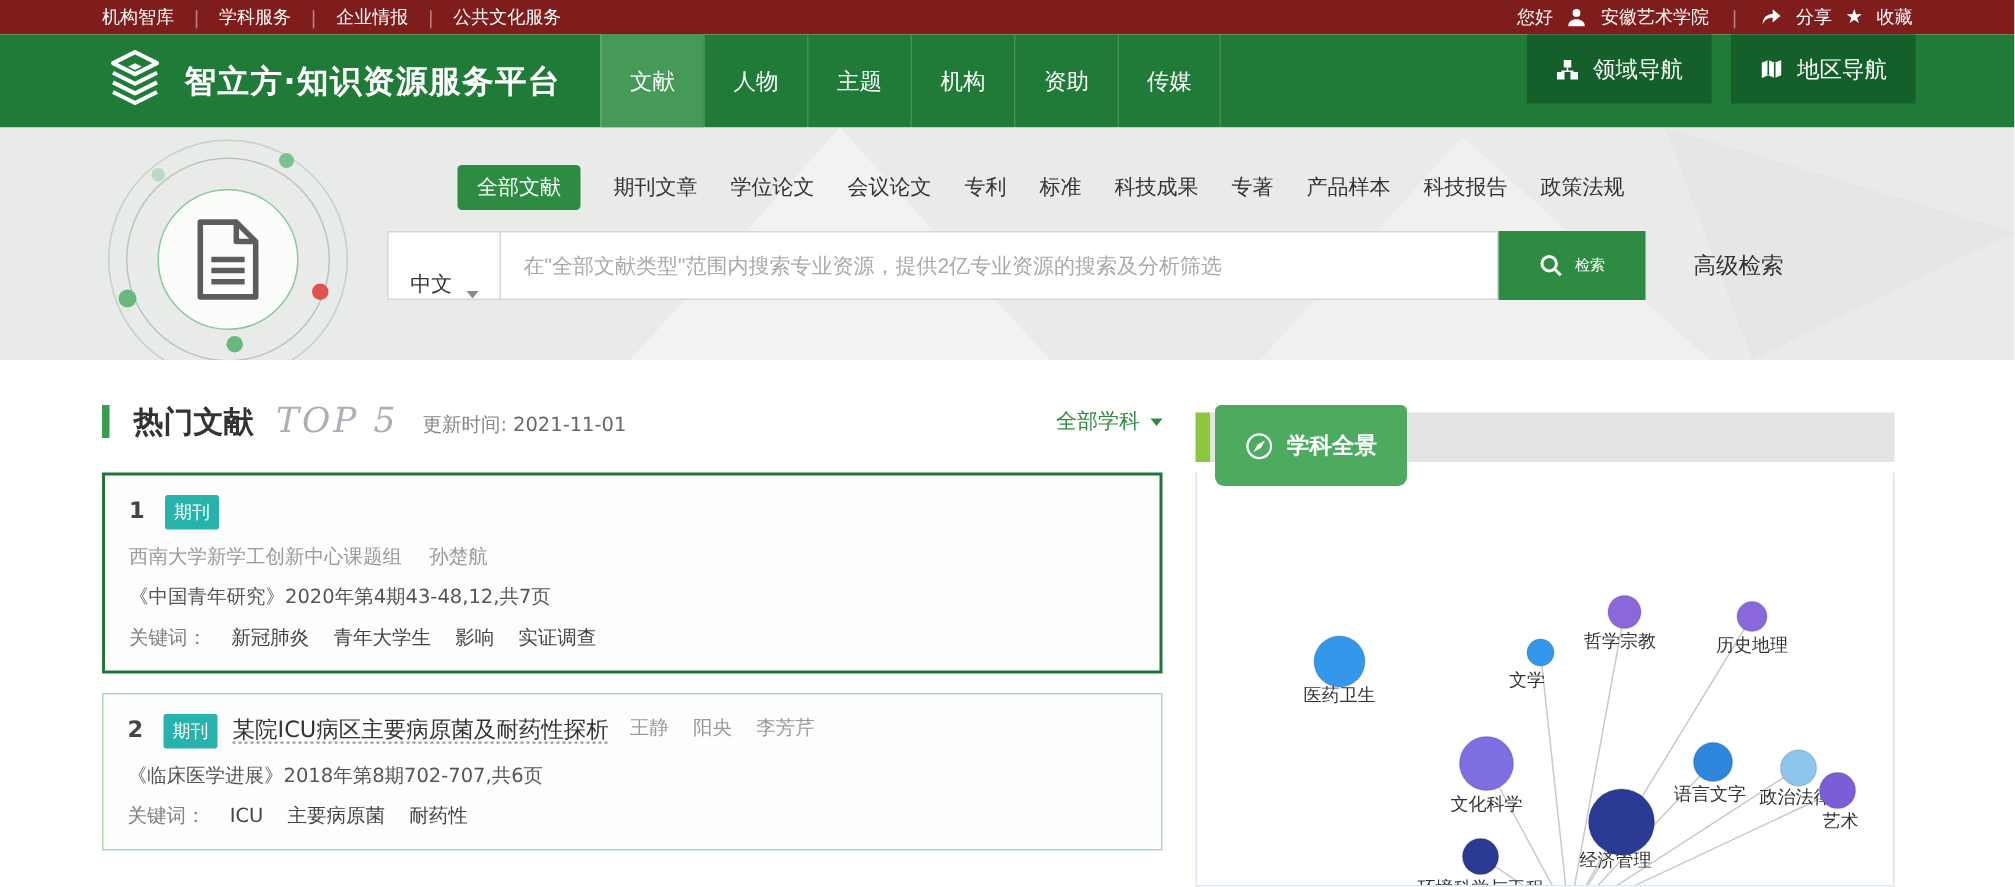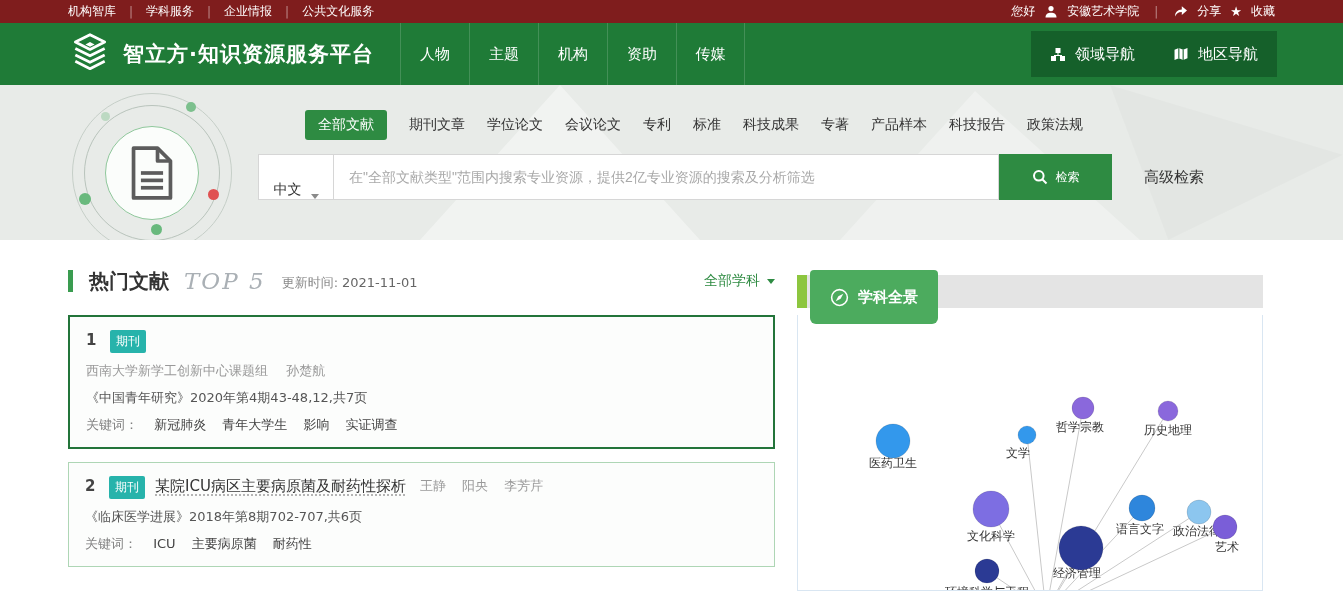--- a/index.html
+++ b/index.html
@@ -21,21 +21,21 @@
   
   .navbar { position:absolute; top:23px; left:0; width:100%; height:62px; background:#1f7b37;
             display:flex; align-items:stretch; }
   .logo { display:flex; align-items:center; gap:11px; padding:0 26px 0 68px; color:#fff; cursor:pointer; }
   .logo-title { font-size:21px; font-weight:bold; letter-spacing:1px; white-space:nowrap; }
   .nav-tabs { display:flex; }
   .nav-tab { width:69px; display:flex; align-items:center; justify-content:center; color:#fff;
              font-size:15px; border-left:1px solid rgba(255,255,255,.16); cursor:pointer; }
   .nav-tab:last-child { border-right:1px solid rgba(255,255,255,.16); }
   .nav-tab.active { background:#459a58; }
-  .nav-right { margin-left:auto; display:flex; align-items:center; padding-right:66px; }
+  .nav-right { margin-left:auto; display:flex; align-items:flex-start; gap:13px; padding-right:66px; }
   .nav-btn { height:46px; background:#15602a; color:#fff; display:flex; align-items:center; gap:9px;
              padding:0 19px; font-size:15px; cursor:pointer; white-space:nowrap; }
 
   
   .hero { position:absolute; top:85px; left:0; width:100%; height:155px; background:#e8ebe8; overflow:hidden; }
   .tri { position:absolute; }
   .t1 { left:420px; top:0; width:280px; height:155px; background:rgba(255,255,255,.4);
         clip-path:polygon(50% 0,0 100%,100% 100%); }
   .t2 { left:840px; top:6px; width:300px; height:149px; background:rgba(255,255,255,.3);
         clip-path:polygon(45% 0,100% 100%,0 100%); }
@@ -61,21 +61,21 @@
   .doc-tab.active { background:#2e8b42; color:#fff; padding:6px 13px; border-radius:3px;margin-left:47px; }
   .search-row { display:flex; align-items:stretch; margin-top:14px; height:46px; }
   .lang-select { width:76px; background:#fff; border:1px solid #d6d6d6; display:flex; align-items:flex-end;
                  justify-content:center; gap:9px; font-size:14px; cursor:pointer; }
   .caret { width:0; height:0; border-left:4px solid transparent; border-right:4px solid transparent;
            border-top:5px solid #8a8a8a; }
   .caret.green { border-top-color:#2e8b42; }
   .search-input { width:665px; border:1px solid #d6d6d6; border-left:none; padding:0 15px; font-size:14px;
                   outline:none; color:#333; background:#fff; }
   .search-input::placeholder { color:#a9a9a9; }
-  .search-btn { width:113px; background:#2e8b42; border:none; color:#fff; font-size:12px; display:flex;
+  .search-btn { width:98px; background:#2e8b42; border:none; color:#fff; font-size:10px; display:flex;
                 align-items:center; justify-content:center; gap:8px; cursor:pointer; }
   .advanced { margin-left:32px; display:flex; align-items:center; font-size:15px; color:#333; cursor:pointer; }
 
   
   .hot-col { position:absolute; left:68px; top:266px; width:707px; }
   .hot-header { position:relative; display:flex; align-items:center; height:30px; }
   .accent { width:5px; height:22px; background:#3a9c50; }
   .hot-title { font-size:20px; font-weight:600; color:#333; margin-left:16px; }
   .top-label { font-family:"DejaVu Serif","Liberation Serif",serif; font-style:italic; font-size:23px;
                color:#aab0b5; margin-left:15px; letter-spacing:2px; }
@@ -152,20 +152,21 @@
         <path d="M24 3 L40 11 L24 19 L8 11 Z"></path>
         <path d="M24 11 L29 13.5 L24 16 L19 13.5 Z" fill="#fff" stroke="none"></path>
         <path d="M8 18 L24 26 L40 18"></path>
         <path d="M8 25 L24 33 L40 25"></path>
         <path d="M8 32 L24 40 L40 32"></path>
       </svg>
     </span>
     <span class="logo-title">智立方·知识资源服务平台</span>
   </div>
   <div class="nav-tabs">
+    <div class="nav-tab active">文献</div>
     <div class="nav-tab">人物</div>
     <div class="nav-tab">主题</div>
     <div class="nav-tab">机构</div>
     <div class="nav-tab">资助</div>
     <div class="nav-tab">传媒</div>
   </div>
   <div class="nav-right">
     <div class="nav-btn">
       <span style="display:inline-flex">
         <svg width="16" height="15" viewBox="0 0 16 15" fill="#fff">

